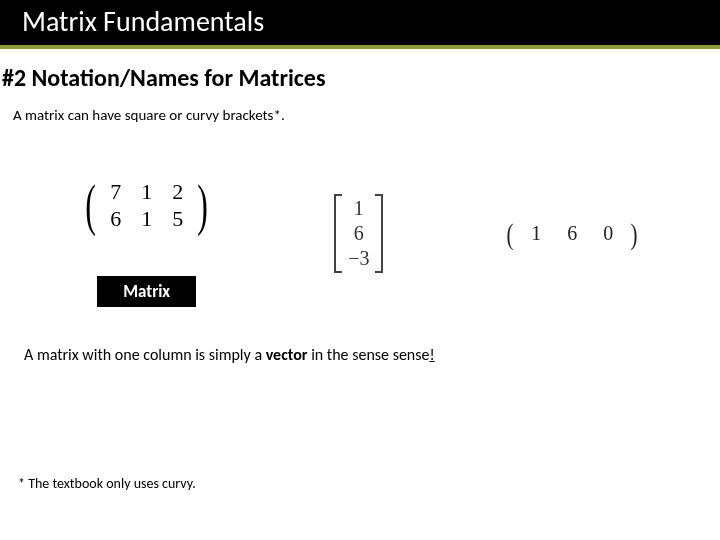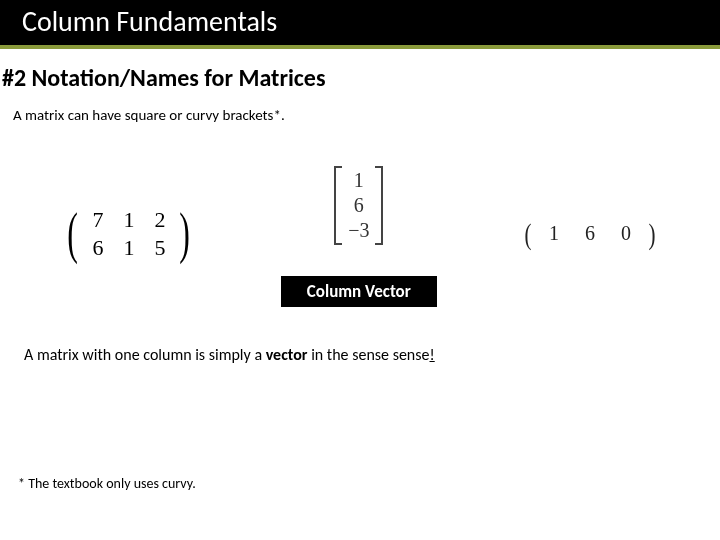--- a/index.html
+++ b/index.html
@@ -107,21 +107,21 @@
   .footnote {
     position: absolute;
     bottom: 48px;
     left: 18px;
     font-size: 14px;
   }
 </style>
 </head>
 <body>
 
-<div class="title-bar">Column Fundamentals</div>
+<div class="title-bar">Matrix Fundamentals</div>
 
 <div class="subtitle">#2 Notation/Names for Matrices</div>
 
 <div class="body-text">A matrix can have square or curvy brackets*.</div>
 
 <div class="examples">
 
   <div class="example">
     <div class="matrix-figure">
       <span class="paren-l">(</span>
@@ -134,35 +134,35 @@
         </tr>
         <tr>
           <td>6</td>
           <td>1</td>
           <td>5</td>
         </tr>
       </tbody>
         </table>
       <span class="paren-r">)</span>
     </div>
+    <div class="label-pill">Matrix</div>
   </div>
 
   <div class="example">
     <div class="matrix-figure">
       <div class="bracket-wrap">
         <div class="bracket-l"></div>
         <div class="col-cells">
           <div>1</div>
           <div>6</div>
           <div>−3</div>
         </div>
         <div class="bracket-r"></div>
       </div>
     </div>
-    <div class="label-pill">Column Vector</div>
   </div>
 
   <div class="example">
     <div class="matrix-figure">
       <div class="row-vec">
         <span class="paren-l">(</span>
         <span class="cell">1</span>
         <span class="cell">6</span>
         <span class="cell">0</span>
         <span class="paren-r">)</span>

